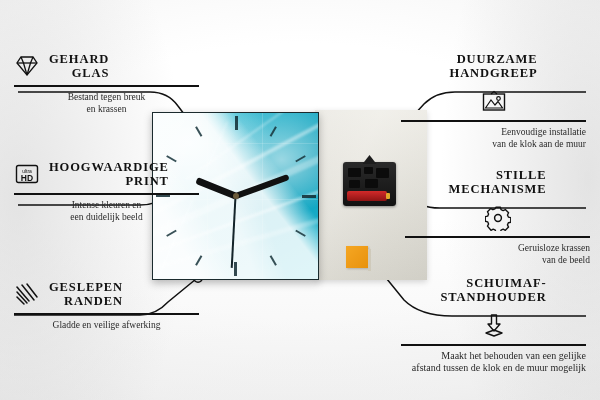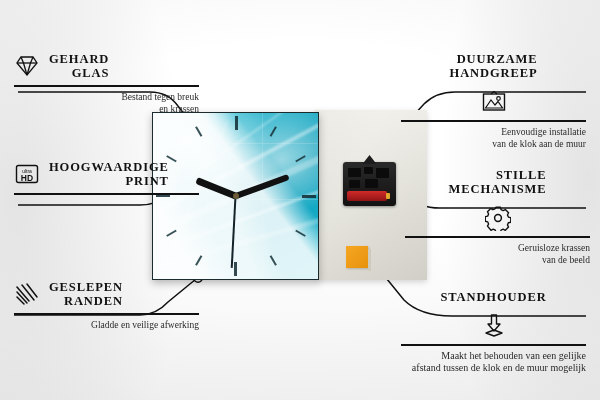--- a/index.html
+++ b/index.html
@@ -95,21 +95,21 @@
   .feat{position:absolute;width:185px;}
   .feat .head{display:flex;align-items:center;gap:9px;}
   .feat .title{
     font-size:12.5px;font-weight:bold;letter-spacing:.9px;color:#111;
     line-height:1.12;text-transform:uppercase;
   }
   .feat .rule{height:1.6px;background:#111;margin:5px 0 4px;}
   .feat .desc{font-size:9.5px;line-height:1.28;color:#2a2a2a;}
   .feat.left .head{justify-content:flex-start;}
   .feat.left .title{text-align:right;}
-  .feat.left .desc{text-align:right;}
+  .feat.left .desc{text-align:center;}
   .feat.right .head{justify-content:flex-end;flex-direction:column;}
   .feat.right .title{text-align:right;}
   .feat.right .desc{text-align:right;}
   .ico{width:26px;height:26px;flex:0 0 26px;display:block;}
   .ico svg{display:block;width:26px;height:26px;}
 
   #f1{left:14px;top:52px;}
   #f2{left:14px;top:160px;}
   #f3{left:14px;top:280px;}
   #f4{left:401px;top:52px;}
@@ -257,20 +257,24 @@
           <text x="13" y="12" font-family="Liberation Sans, sans-serif" font-size="5" text-anchor="middle" fill="#111">ultra</text>
           <text x="13" y="19.5" font-family="Liberation Sans, sans-serif" font-size="8.5" font-weight="bold" text-anchor="middle" fill="#111">HD</text>
         </svg>
       </span>
       <span class="title">
         <span>HOOGWAARDIGE</span><br>
         <span>PRINT</span>
       </span>
     </div>
     <div class="rule"></div>
+    <div class="desc">
+      <span>Intense kleuren en</span><br>
+      <span>een duidelijk beeld</span>
+    </div>
   </div>
 
   <div class="feat left" id="f3">
     <div class="head">
       <span class="ico">
         <svg viewBox="0 0 26 26">
             <g stroke="#111" stroke-width="1.5" stroke-linecap="round">
           <path d="M3 6 L15 20"></path>
               <path d="M3 11 L13 22"></path>
               <path d="M3 16 L10 23"></path>
@@ -328,21 +332,21 @@
     <div class="rule"></div>
     <div class="desc">
       <span>Geruisloze krassen</span><br>
       <span>van de beeld</span>
     </div>
   </div>
 
   <div class="feat right" id="f6">
     <div class="head">
       <span class="title">
-        <br>
+        <span>SCHUIMAF-</span><br>
         <span>STANDHOUDER</span>
       </span>
       <span class="ico">
         <svg viewBox="0 0 26 26">
           <path d="M10.5 2 h5 v9 h3.5 L13 18 L7 11 h3.5 z" fill="none" stroke="#111" stroke-width="1.4" stroke-linejoin="round"></path>
           <path d="M5 20 L13 17 L21 20 L13 23 Z" fill="none" stroke="#111" stroke-width="1.4" stroke-linejoin="round"></path>
         </svg>
       </span>
     </div>
     <div class="rule"></div>

